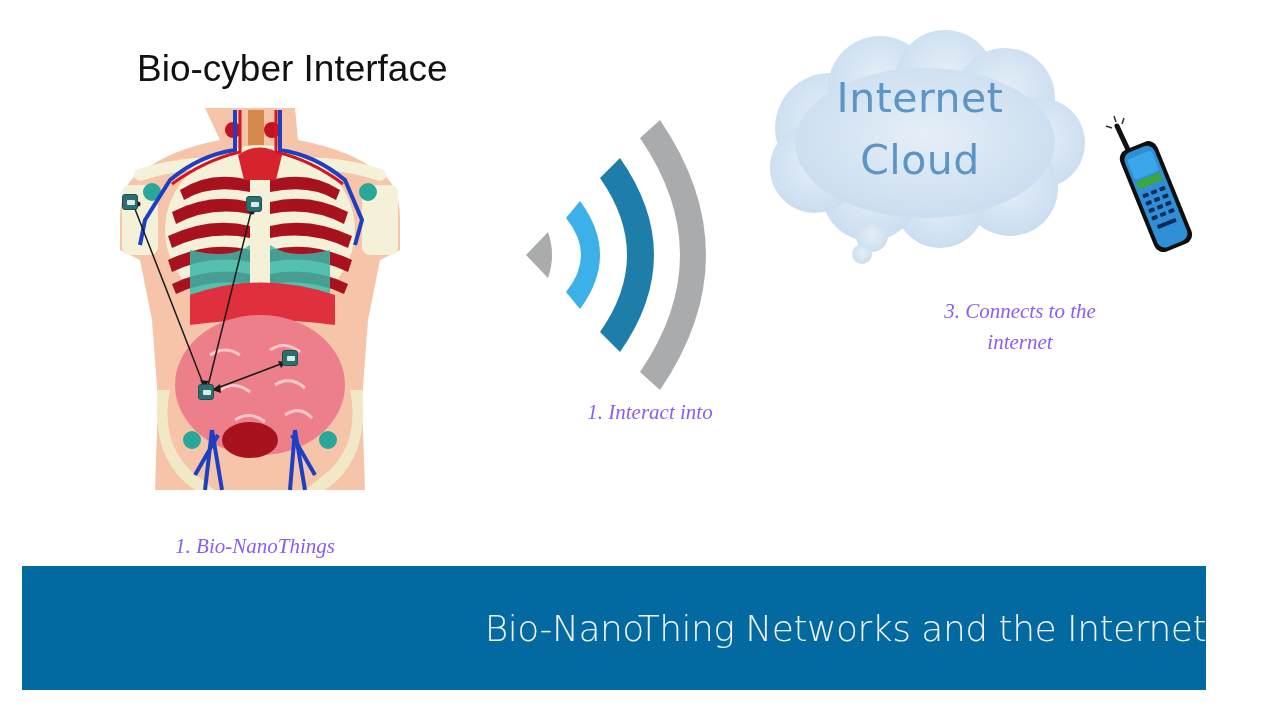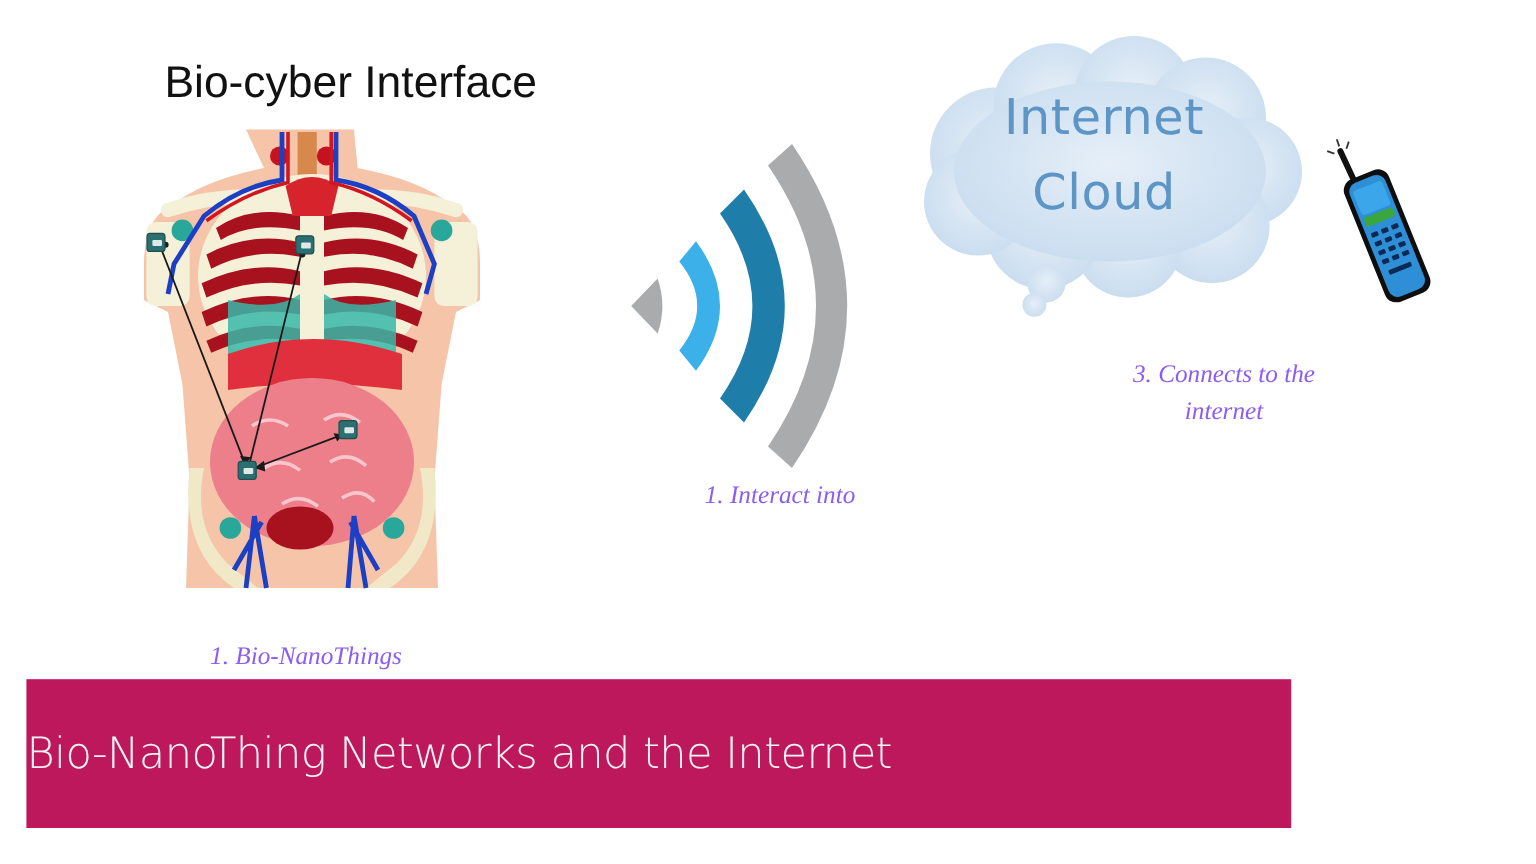--- a/index.html
+++ b/index.html
@@ -2,21 +2,21 @@
 <html><head>
 <meta charset="utf-8">
 <style>
   * { margin: 0; padding: 0; box-sizing: border-box; }
   html, body { width: 1280px; height: 720px; background: #ffffff; overflow: hidden; }
   body { position: relative; font-family: "Liberation Serif", serif; }
   .abs { position: absolute; }
   .serif-title { font-family: Liberation Sans, sans-serif; font-size: 37px; color: #111; white-space: nowrap; }
   .caption { font-family: "Liberation Serif", serif; font-style: italic; font-size: 21px; color: #8b5cf6; text-align: center; line-height: 31px; }
   .cloud-text { font-family: "DejaVu Sans", sans-serif; font-size: 41px; color: #5d95c6; text-align: center; line-height: 62px; letter-spacing: 0.5px; }
-  .bar { left: 22px; top: 566px; width: 1054px; height: 124px; background: #be185d; display: flex; align-items: center; justify-content: flex-start; }
+  .bar { left: 22px; top: 566px; width: 1184px; height: 124px; background: #0369a1; display: flex; align-items: center; justify-content: flex-end; }
   .bar-title { font-family: "DejaVu Sans", sans-serif; font-size: 36px; color: #f2f2f2; font-weight: 300; letter-spacing: -0.5px; }
 </style>
 </head>
 <body>
 
 <div class="abs serif-title" style="left:137px; top:48px;">Bio-cyber Interface</div>
 
 <svg class="abs" style="left:100px; top:100px;" width="320" height="395" viewBox="0 0 320 395">
 
   <path d="M105 8 L195 8 L198 40 Q250 50 275 70 Q300 80 300 120 L300 150 L280 160 L268 220 L262 300 L265 390 L55 390 L58 300 L52 220 L40 160 L20 150 L20 120 Q20 80 45 70 Q70 50 120 40 Z" fill="#f6c4a8"></path>

